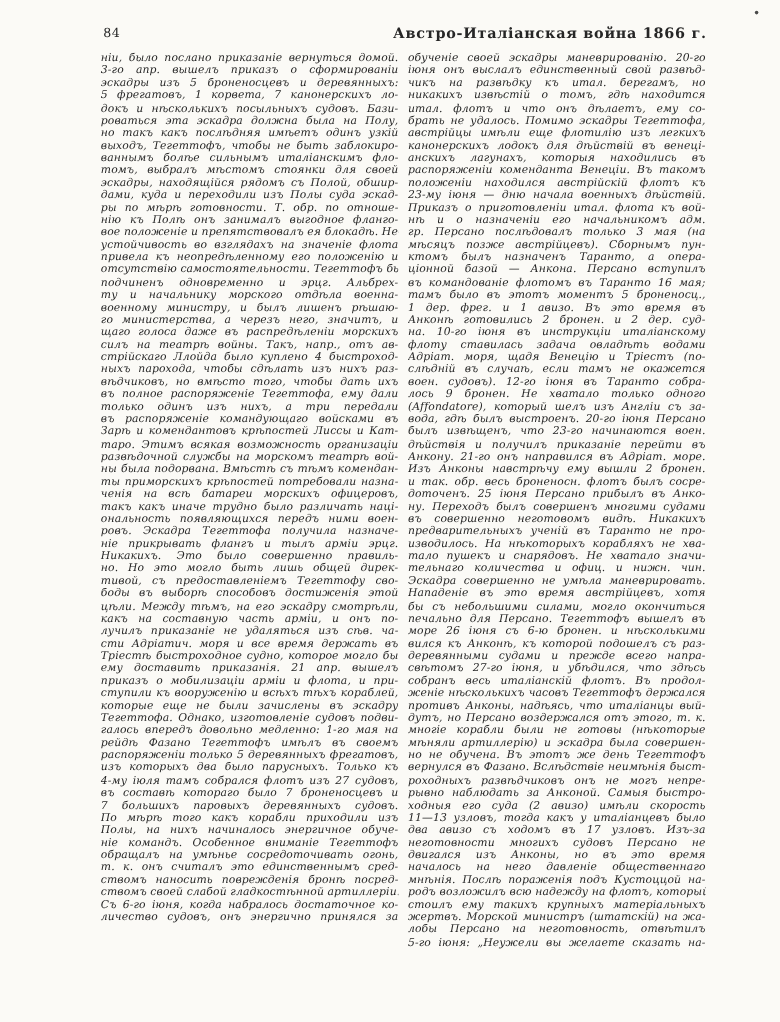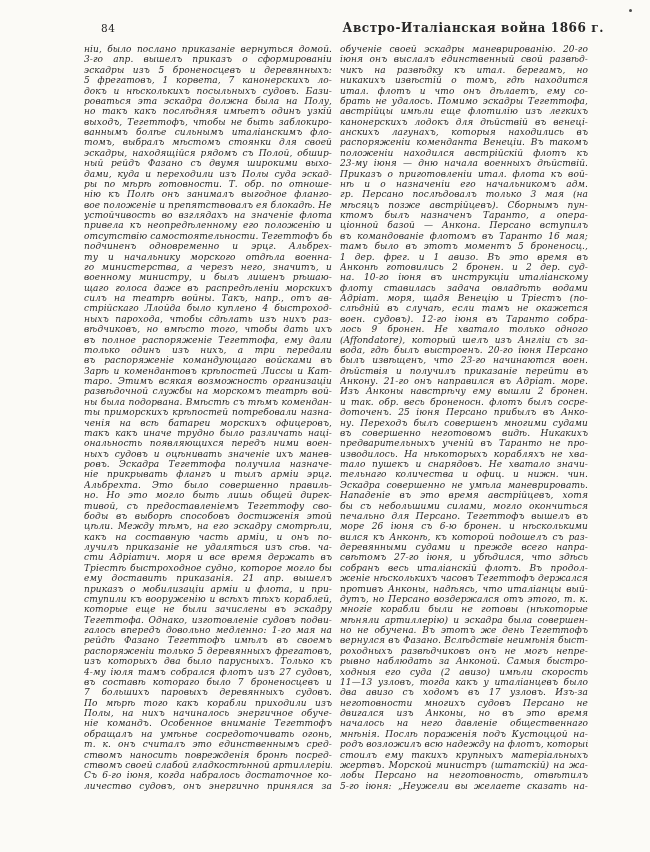--- a/index.html
+++ b/index.html
@@ -16,21 +16,20 @@
     color: #262626;
     font-family: "DejaVu Serif", "Liberation Serif", serif;
     overflow: hidden;
   }
   .header {
     position: absolute;
     top: 21px;
     left: 84px;
     width: 505px;
     height: 16px;
-    margin-left: 15px;
   }
   .pagenum {
     position: absolute;
     left: 2px;
     top: 1px;
     font-size: 10.5px;
     letter-spacing: 0.5px;
   }
   .title {
     position: absolute;
@@ -90,52 +89,50 @@
         <div class="line">3-го апр. вышелъ приказъ о сформированіи</div>
         <div class="line">эскадры изъ 5 броненосцевъ и деревянныхъ:</div>
         <div class="line">5 фрегатовъ, 1 корвета, 7 канонерскихъ ло-</div>
         <div class="line">докъ и нѣсколькихъ посыльныхъ судовъ. Бази-</div>
         <div class="line">роваться эта эскадра должна была на Полу,</div>
         <div class="line">но такъ какъ послѣдняя имѣетъ одинъ узкій</div>
         <div class="line">выходъ, Тегеттофъ, чтобы не быть заблокиро-</div>
         <div class="line">ваннымъ болѣе сильнымъ италіанскимъ фло-</div>
         <div class="line">томъ, выбралъ мѣстомъ стоянки для своей</div>
         <div class="line">эскадры, находящійся рядомъ съ Полой, обшир-</div>
-        <div class="line">ный рейдъ Фазано съ двумя широкими выхо-</div>
         <div class="line">дами, куда и переходили изъ Полы суда эскад-</div>
         <div class="line">ры по мѣрѣ готовности. Т. обр. по отноше-</div>
         <div class="line">нію къ Полѣ онъ занималъ выгодное фланго-</div>
         <div class="line">вое положеніе и препятствовалъ ея блокадѣ. Не-</div>
         <div class="line">устойчивость во взглядахъ на значеніе флота</div>
         <div class="line">привела къ неопредѣленному его положенію и</div>
         <div class="line">отсутствію самостоятельности. Тегеттофъ былъ</div>
         <div class="line">подчиненъ одновременно и эрцг. Альбрех-</div>
         <div class="line">ту и начальнику морского отдѣла военна-</div>
+        <div class="line">военному министру, и былъ лишенъ рѣшаю-</div>
         <div class="line">го министерства, а черезъ него, значитъ, и</div>
-        <div class="line">военному министру, и былъ лишенъ рѣшаю-</div>
         <div class="line">щаго голоса даже въ распредѣленіи морскихъ</div>
         <div class="line">силъ на театрѣ войны. Такъ, напр., отъ ав-</div>
         <div class="line">стрійскаго Ллойда было куплено 4 быстроход-</div>
         <div class="line">ныхъ парохода, чтобы сдѣлать изъ нихъ раз-</div>
         <div class="line">вѣдчиковъ, но вмѣсто того, чтобы дать ихъ</div>
         <div class="line">въ полное распоряженіе Тегеттофа, ему дали</div>
         <div class="line">только одинъ изъ нихъ, а три передали</div>
         <div class="line">въ распоряженіе командующаго войсками въ</div>
         <div class="line">Зарѣ и комендантовъ крѣпостей Лиссы и Кат-</div>
         <div class="line">таро. Этимъ всякая возможность организаціи</div>
         <div class="line">развѣдочной службы на морскомъ театрѣ вой-</div>
         <div class="line">ны была подорвана. Вмѣстѣ съ тѣмъ комендан-</div>
         <div class="line">ты приморскихъ крѣпостей потребовали назна-</div>
         <div class="line">ченія на всѣ батареи морскихъ офицеровъ,</div>
         <div class="line">такъ какъ иначе трудно было различать наці-</div>
         <div class="line">ональность появляющихся передъ ними воен-</div>
-        <div class="line">ныхъ судовъ и оцѣнивать значеніе ихъ манев-</div>
         <div class="line">ровъ. Эскадра Тегеттофа получила назначе-</div>
         <div class="line">ніе прикрывать флангъ и тылъ арміи эрцг.</div>
-        <div class="line">Альбрехта. Это было совершенно правиль-</div>
+        <div class="line">Никакихъ. Это было совершенно правиль-</div>
         <div class="line">но. Но это могло быть лишь общей дирек-</div>
         <div class="line">тивой, съ предоставленіемъ Тегеттофу сво-</div>
         <div class="line">боды въ выборѣ способовъ достиженія этой</div>
         <div class="line">цѣли. Между тѣмъ, на его эскадру смотрѣли,</div>
         <div class="line">какъ на составную часть арміи, и онъ по-</div>
         <div class="line">лучилъ приказаніе не удаляться изъ сѣв. ча-</div>
         <div class="line">сти Адріатич. моря и все время держать въ</div>
         <div class="line">Тріестѣ быстроходное судно, которое могло бы</div>
         <div class="line">ему доставить приказанія. 21 апр. вышелъ</div>
         <div class="line">приказъ о мобилизаціи арміи и флота, и при-</div>

